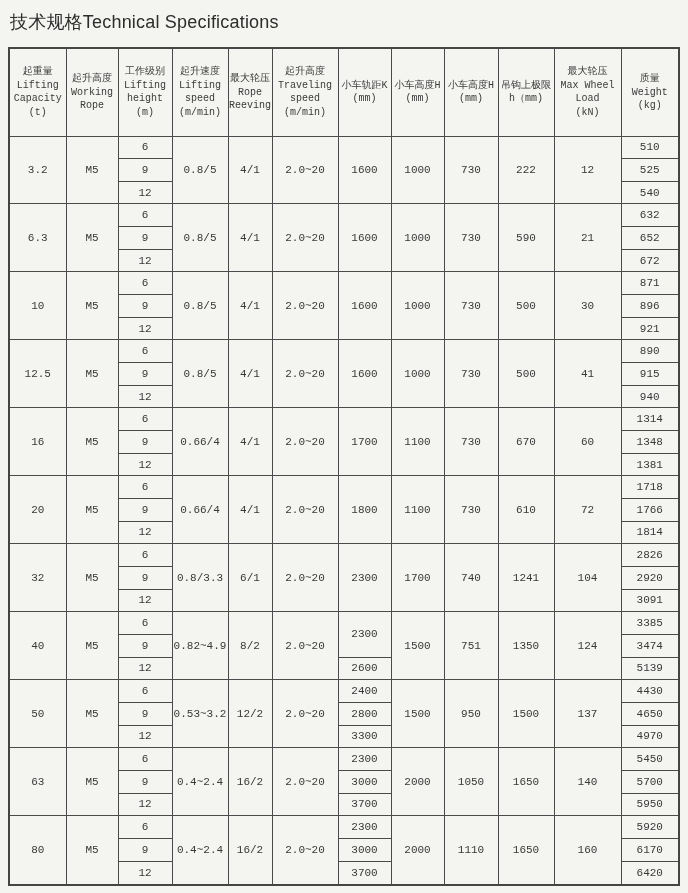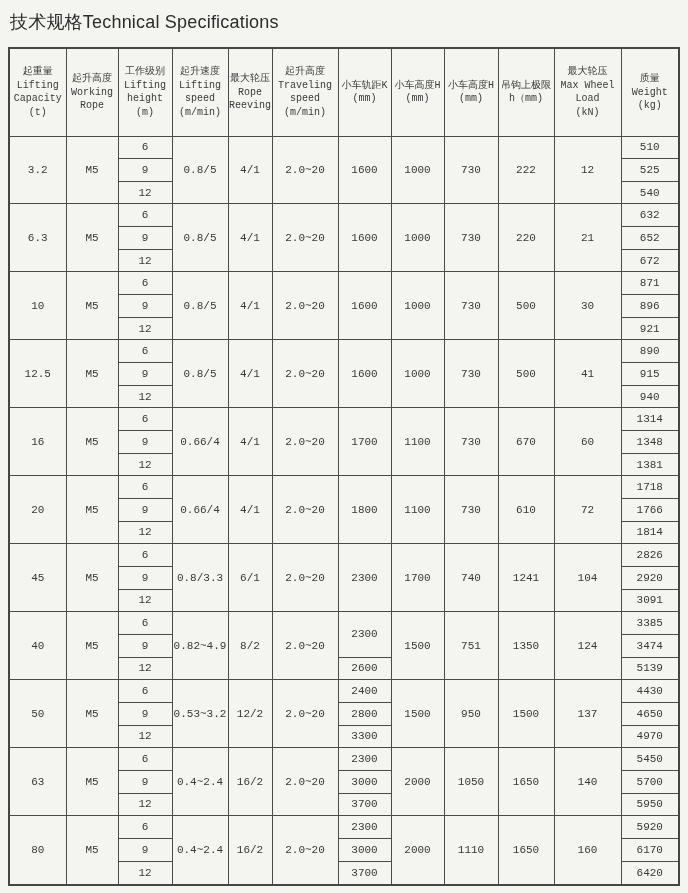--- a/index.html
+++ b/index.html
@@ -171,21 +171,21 @@
       <tr>
         <td rowspan="3">6.3</td>
         <td rowspan="3">M5</td>
         <td>6</td>
         <td rowspan="3">0.8/5</td>
         <td rowspan="3">4/1</td>
         <td rowspan="3">2.0~20</td>
         <td rowspan="3">1600</td>
         <td rowspan="3">1000</td>
         <td rowspan="3">730</td>
-        <td rowspan="3">220</td>
+        <td rowspan="3">590</td>
         <td rowspan="3">21</td>
         <td>632</td>
       </tr>
       <tr>
         <td>9</td>
         <td>652</td>
       </tr>
       <tr>
         <td>12</td>
         <td>672</td>
@@ -272,21 +272,21 @@
       </tr>
       <tr>
         <td>9</td>
         <td>1766</td>
       </tr>
       <tr>
         <td>12</td>
         <td>1814</td>
       </tr>
       <tr>
-        <td rowspan="3">45</td>
+        <td rowspan="3">32</td>
         <td rowspan="3">M5</td>
         <td>6</td>
         <td rowspan="3">0.8/3.3</td>
         <td rowspan="3">6/1</td>
         <td rowspan="3">2.0~20</td>
         <td rowspan="3">2300</td>
         <td rowspan="3">1700</td>
         <td rowspan="3">740</td>
         <td rowspan="3">1241</td>
         <td rowspan="3">104</td>

